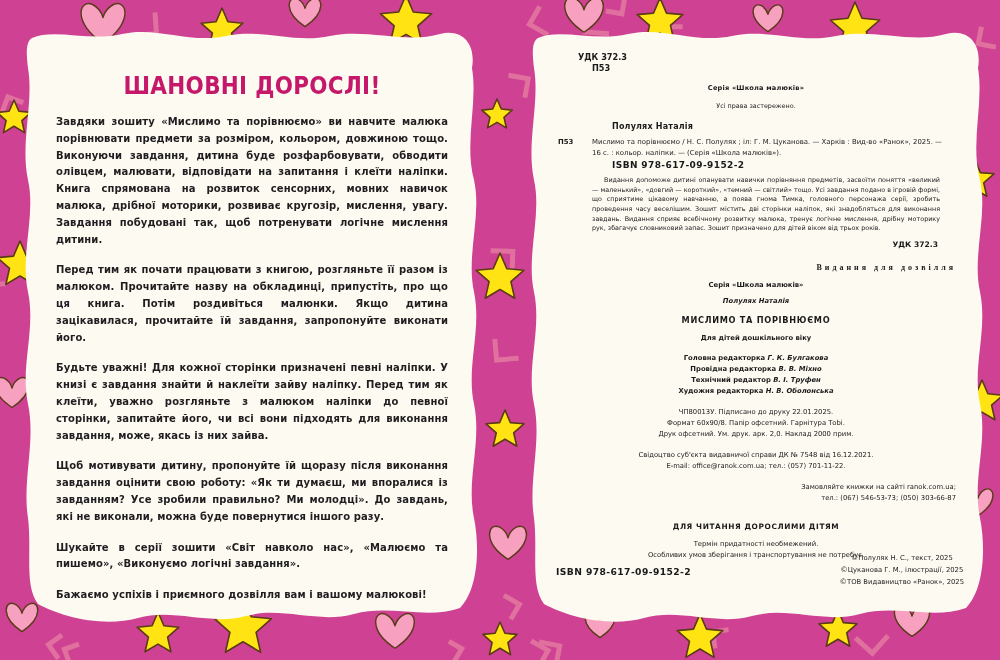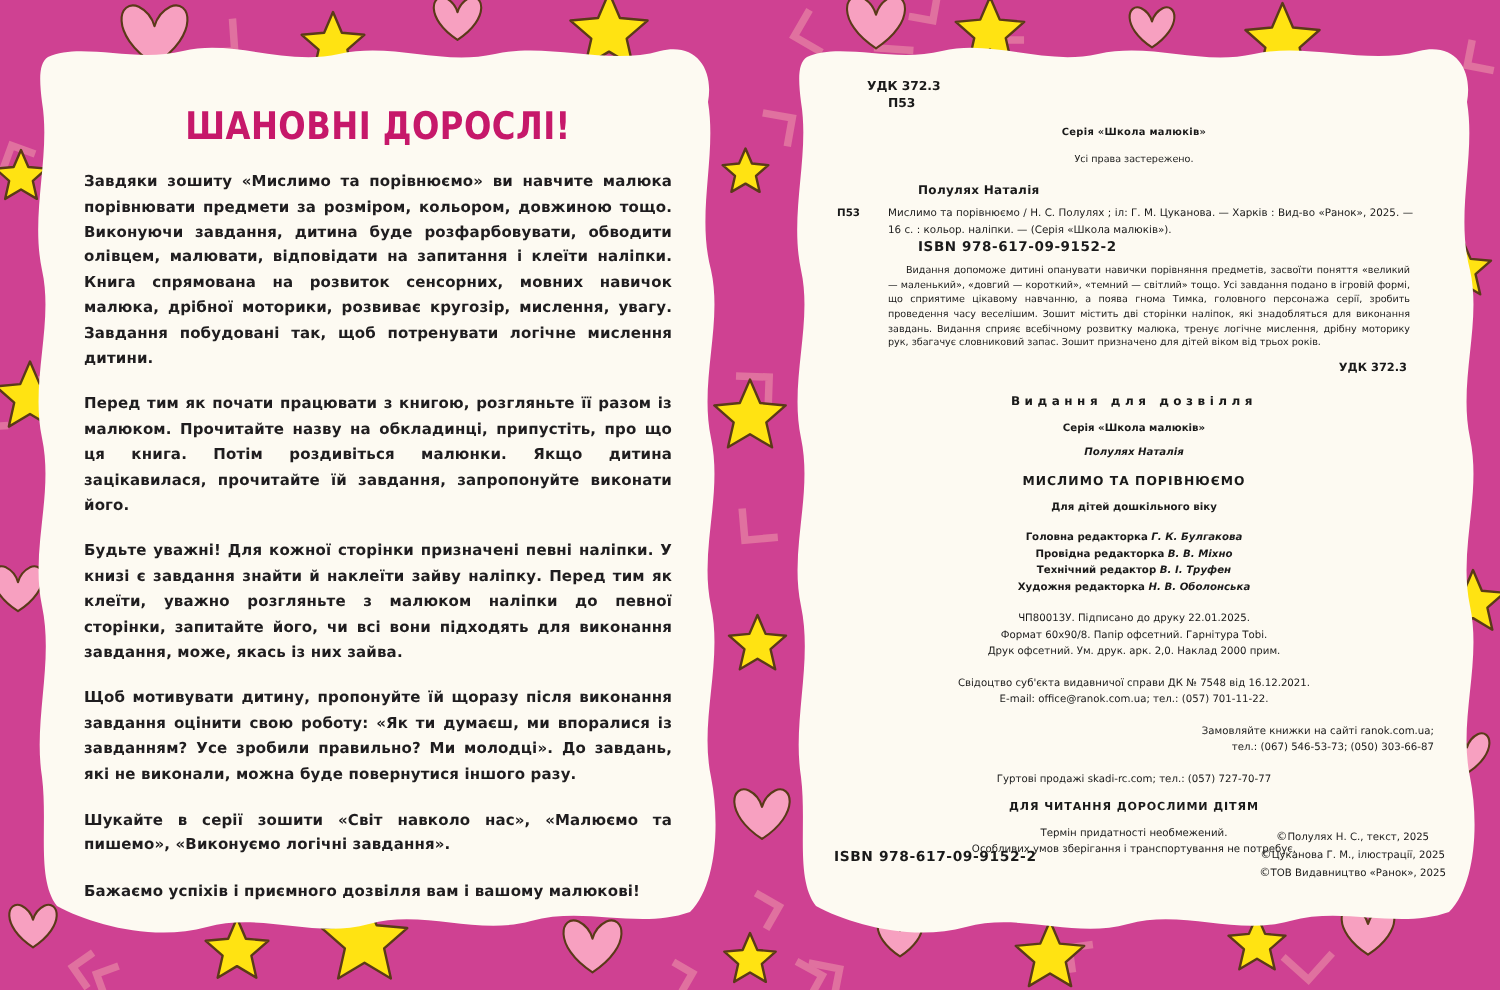--- a/index.html
+++ b/index.html
@@ -83,21 +83,21 @@
   .isbn-main { font-size: 9px; font-weight: bold; padding-left: 56px; letter-spacing: .4px; margin-top: 2px; }
   .annot {
     font-size: 6.4px; line-height: 9.6px;
     padding-left: 36px; padding-right: 16px;
     text-align: justify; text-align-last: left;
     text-indent: 12px;
   }
   .udk-right { font-size: 7.6px; font-weight: bold; text-align: right; padding-right: 18px; }
 
   .head-spaced {
-    font-size: 8px; font-weight: bold; letter-spacing: 3px; text-align: center;
+    font-size: 8px; font-weight: bold; letter-spacing: 3px; text-align: right; font-family: Liberation Serif, serif;
   }
   .it { font-style: italic; }
   .b  { font-weight: bold; }
   .imprint-title { font-size: 8.2px; font-weight: bold; letter-spacing: .7px; text-align: center; }
 
   .staff { font-size: 6.8px; line-height: 11px; text-align: center; font-weight: bold; }
   .staff .it { font-weight: bold; font-style: italic; }
   .print-line { font-size: 6.8px; line-height: 11px; text-align: center; }
   .pub-line   { font-size: 6.8px; line-height: 11px; text-align: center; }
   .order-line { font-size: 6.8px; line-height: 11px; text-align: right; }
@@ -317,21 +317,20 @@
         <div class="pub-line">E-mail: office@ranok.com.ua; тел.: (057) 701-11-22.</div>
       </div>
 
     <div class="sp-10"></div>
     <div id="order-list">
         <div class="order-line">Замовляйте книжки на сайті ranok.com.ua;</div>
         <div class="order-line">тел.: (067) 546-53-73; (050) 303-66-87</div>
       </div>
 
     <div class="sp-10"></div>
-    <div class="store-line">Гуртові продажі skadi-rc.com; тел.: (057) 727-70-77</div>
 
     <div class="sp-8"></div>
     <div class="read-line">ДЛЯ ЧИТАННЯ ДОРОСЛИМИ ДІТЯМ</div>
 
     <div class="sp-8"></div>
     <div id="storage-list">
         <div class="store-line">Термін придатності необмежений.</div>
         <div class="store-line">Особливих умов зберігання і транспортування не потребує.</div>
       </div>
   </div>

